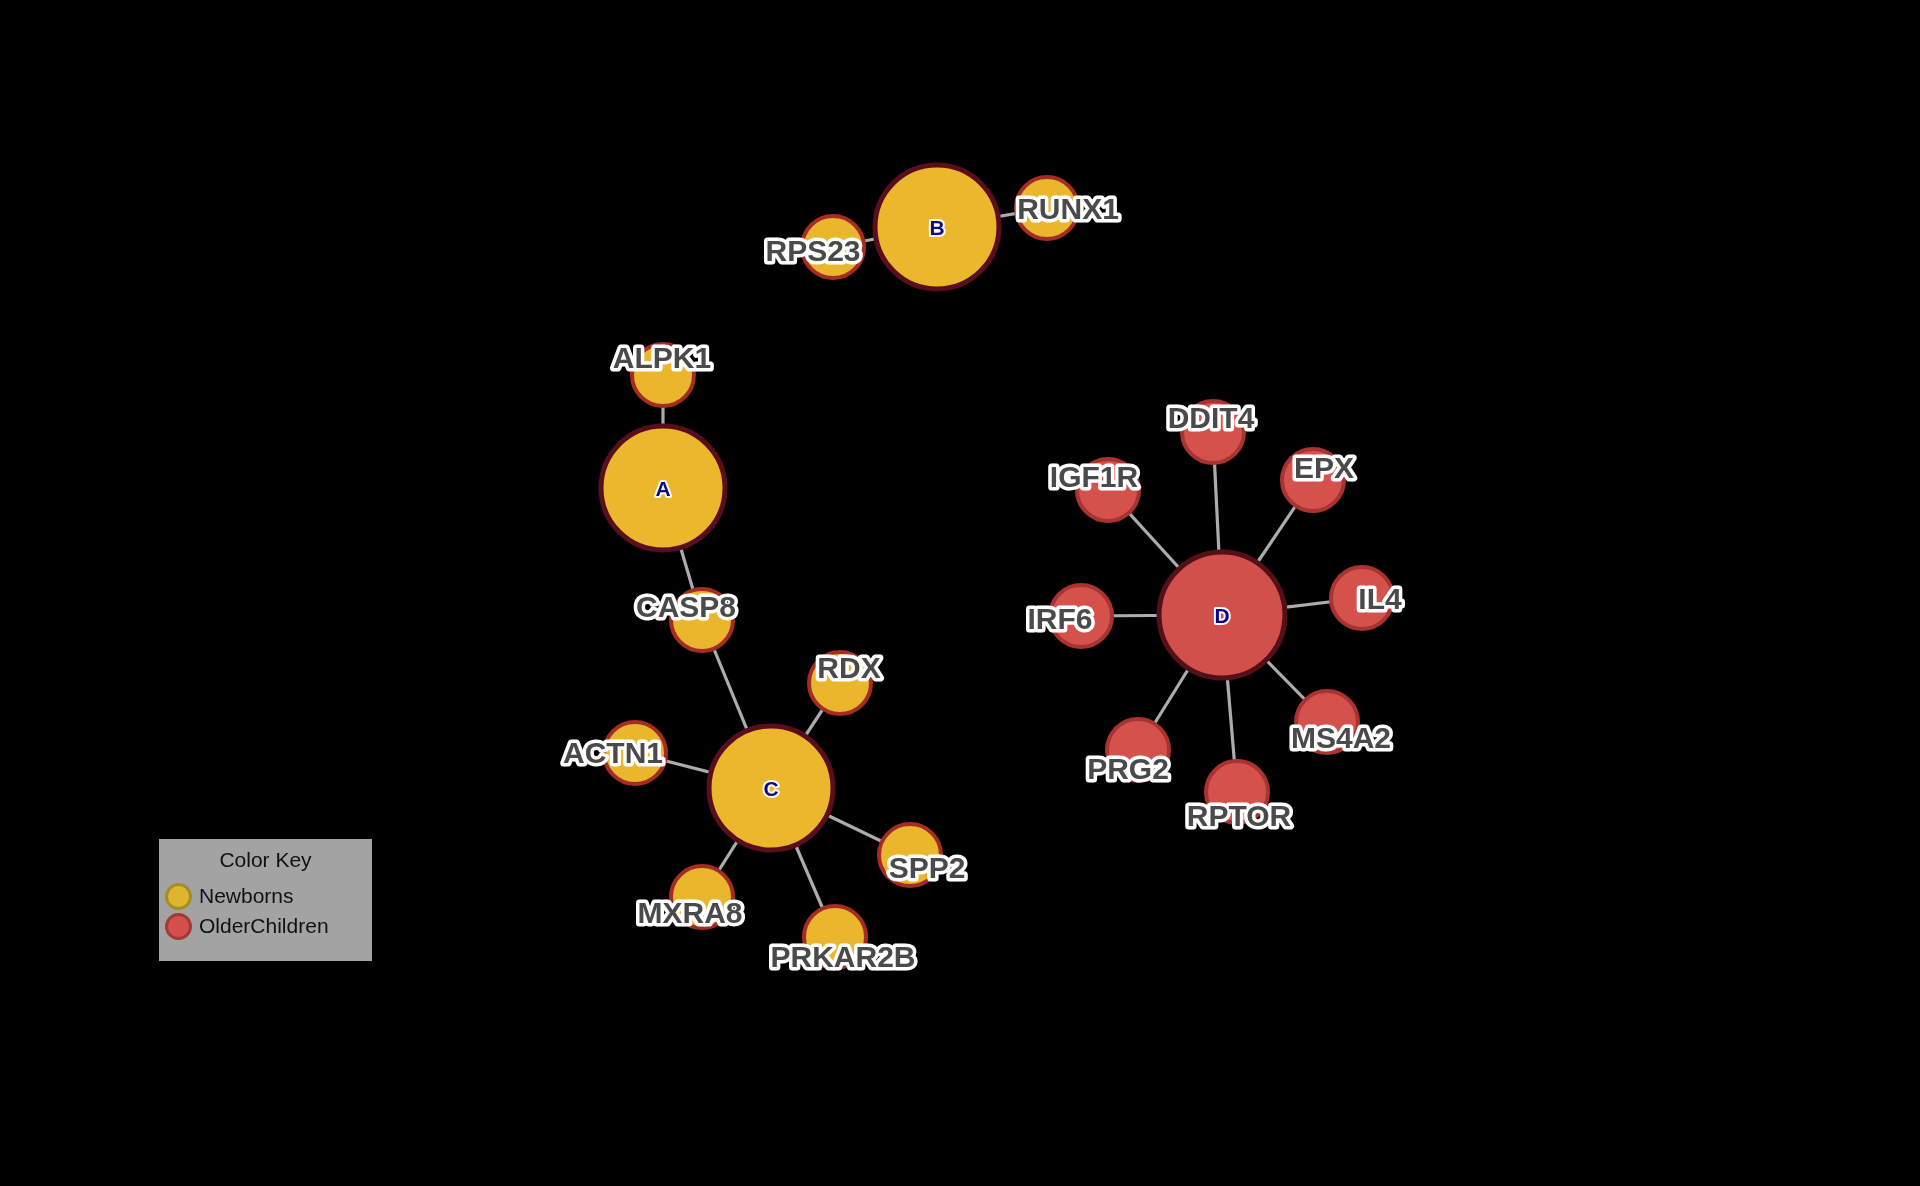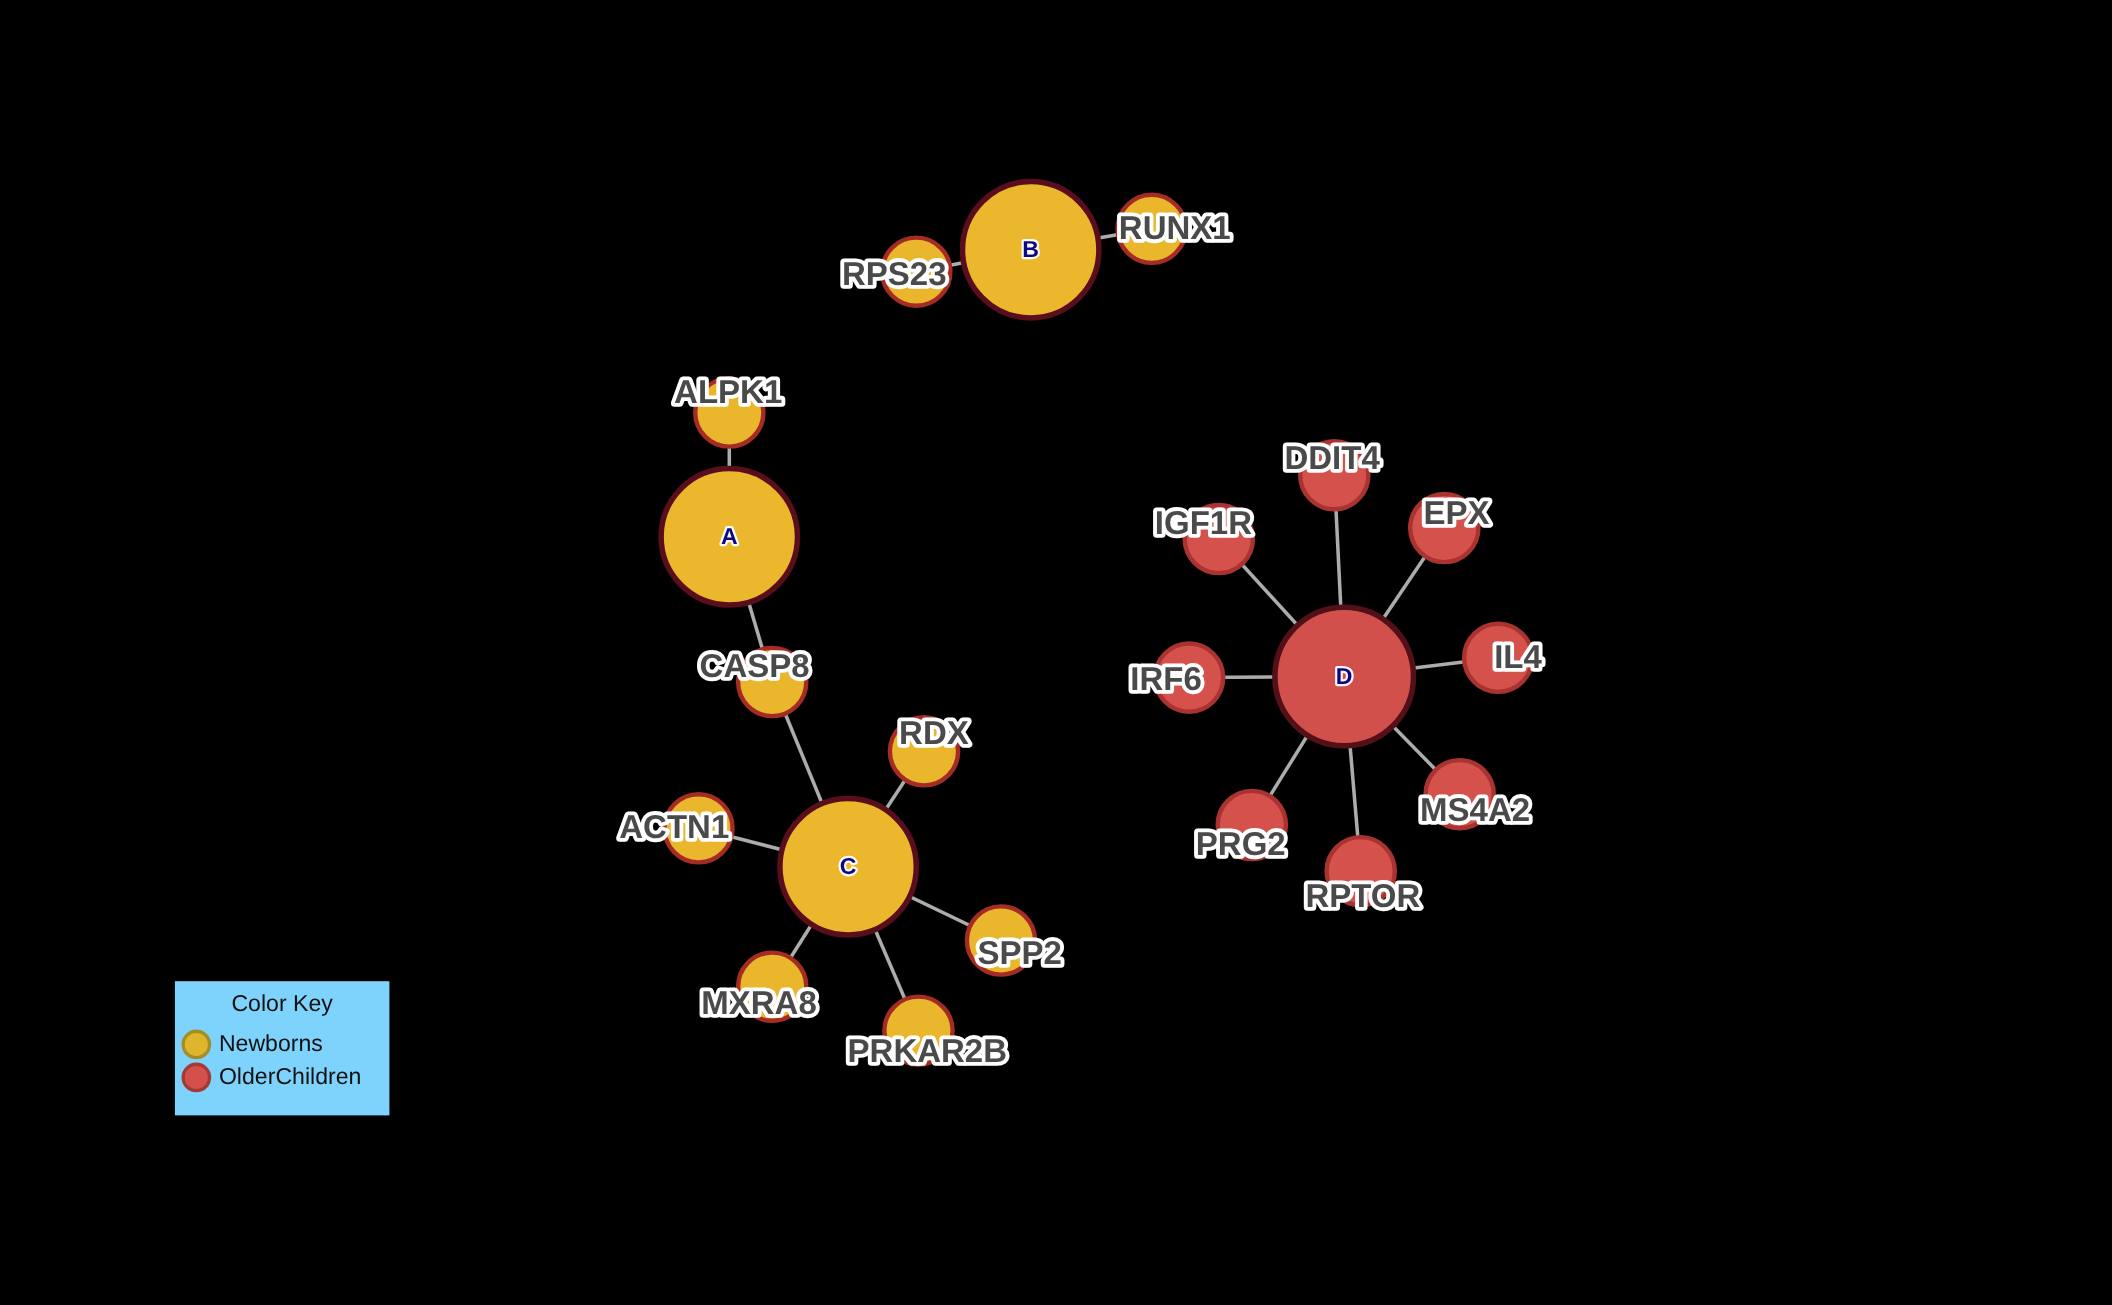--- a/index.html
+++ b/index.html
@@ -33,23 +33,23 @@
     stroke: #FFFFFF;
     stroke-width: 4px;
     paint-order: stroke;
     stroke-linejoin: round;
     text-anchor: middle;
     opacity: 0.95;
   }
 
   #legend {
     position: absolute;
-    left: 159px; top: 892px;
-    width: 195px; height: 122px;
-    background: #7dd3fc;
+    left: 159px; top: 839px;
+    width: 213px; height: 122px;
+    background: #a3a3a3;
     box-sizing: border-box;
   }
   #legend .legend-title {
     margin-top: 9px;
     text-align: center;
     font-size: 21px;
     color: #111111;
   }
   #legend .legend-rows { margin-top: 9px; }
   #legend .legend-row {

